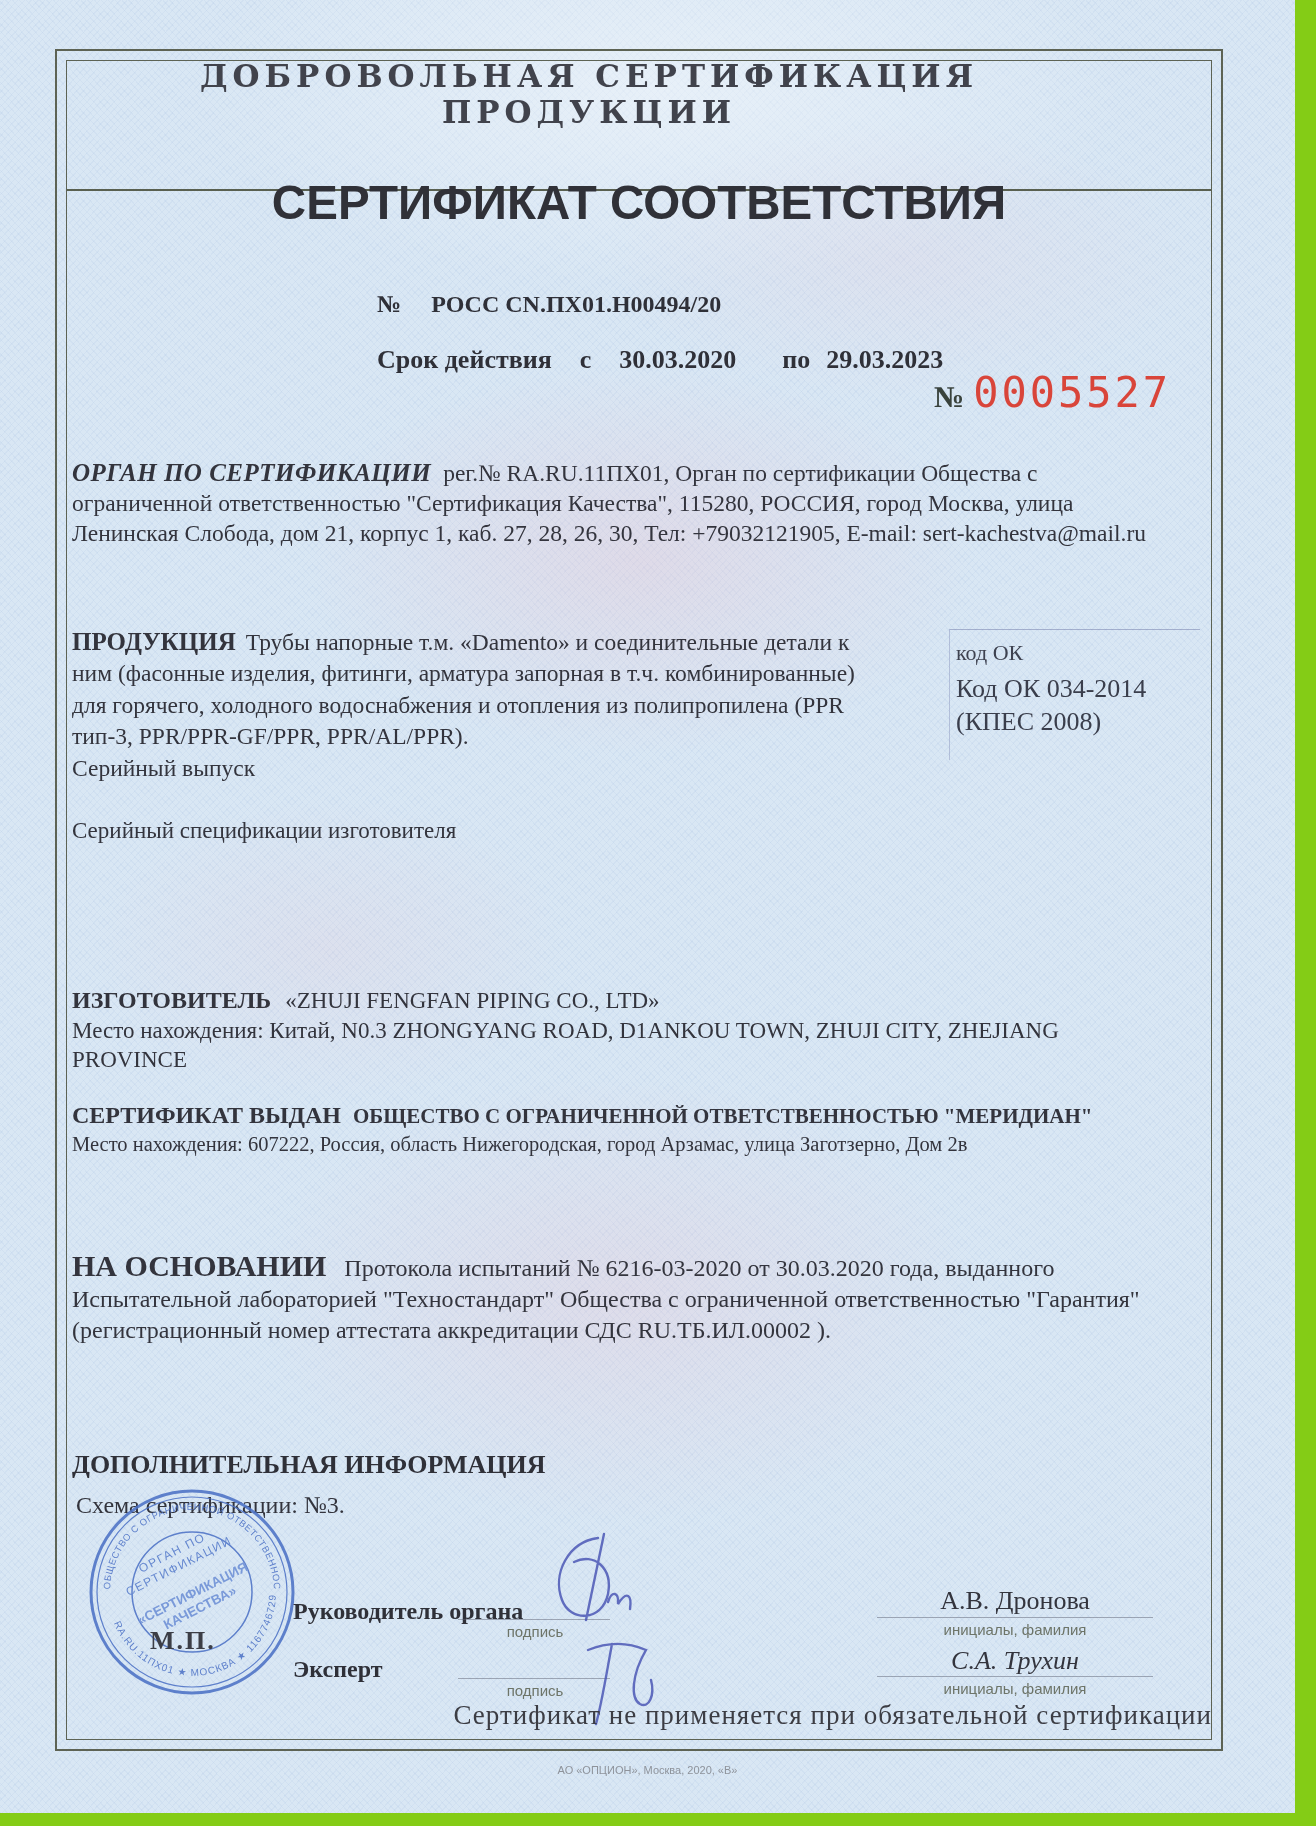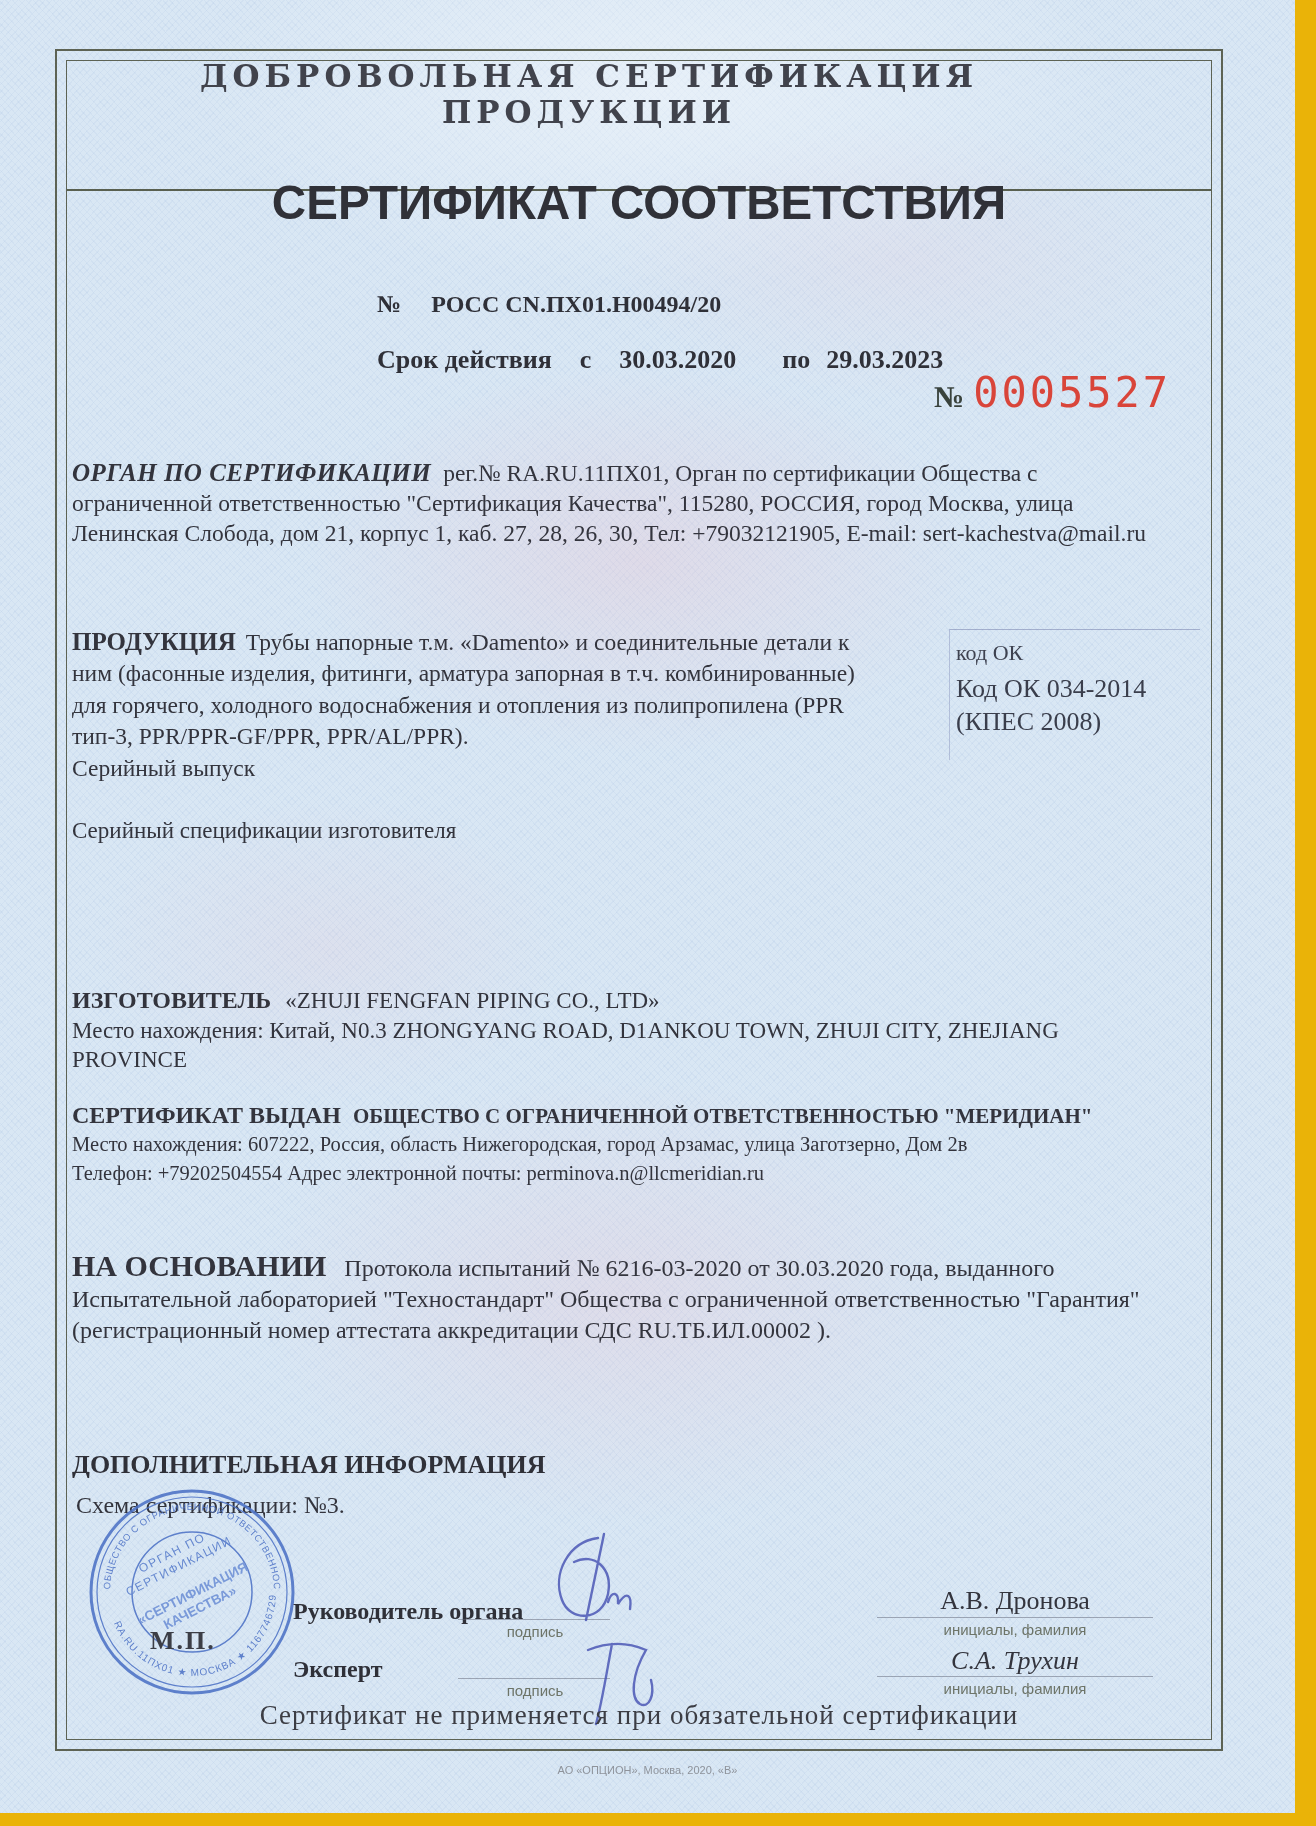--- a/index.html
+++ b/index.html
@@ -1,16 +1,16 @@
 <!DOCTYPE html>
 <html><head>
 <meta charset="utf-8">
 <style>
   html,body{margin:0;padding:0;}
-  .screen{position:relative;width:1316px;height:1826px;background:#eab308;overflow:hidden;
+  .screen{position:relative;width:1316px;height:1826px;background:#84cc16;overflow:hidden;
           font-family:"Liberation Serif",serif;}
   .page{position:absolute;left:0;top:0;width:1295px;height:1813px;
     background-color:#d9e7f4;
     background-image:
       radial-gradient(ellipse 480px 280px at 640px 560px, rgba(236,190,205,.30), transparent 70%),
       radial-gradient(ellipse 520px 320px at 620px 1300px, rgba(236,190,205,.26), transparent 70%),
       radial-gradient(ellipse 340px 220px at 330px 950px, rgba(236,190,205,.16), transparent 70%),
       radial-gradient(ellipse 420px 200px at 900px 260px, rgba(236,200,214,.18), transparent 70%),
       radial-gradient(ellipse 620px 260px at 660px 90px, rgba(244,248,252,.55), transparent 75%),
       repeating-linear-gradient(47deg, rgba(140,170,215,.10) 0 1px, transparent 1px 5px),
@@ -72,21 +72,21 @@
   .stamp{left:86px;top:1486px;opacity:.88;}
 
   .sig-role{font-weight:700;font-size:24px;color:#2f3038;}
   .sig-name{width:276px;text-align:center;font-size:26px;color:#33343d;}
   .sig-rule{border-top:1.5px solid rgba(95,100,115,.5);}
   .sig-cap{width:276px;text-align:center;font-family:"Liberation Sans",sans-serif;
     font-size:15px;color:#6d7468;}
   .sig-cap.small{width:160px;}
   .ink{stroke:#4b57b5;stroke-width:2.4;fill:none;stroke-linecap:round;opacity:.85;}
 
-  .footer-note{left:66px;top:1700px;width:1146px;text-align:center;
+  .footer-note{left:66px;top:1700px;width:1146px;text-align:right;
     font-size:27px;letter-spacing:1px;color:#3c3d44;}
   .fineprint{left:0;top:1764px;width:1295px;text-align:center;
     font-family:"Liberation Sans",sans-serif;font-size:11px;color:#8e939b;}
 </style>
 </head>
 <body>
 
 <div class="screen">
   <div class="page">
 
@@ -125,21 +125,20 @@
 
 
     <div class="abs para manufacturer">
       <span class="lbl">ИЗГОТОВИТЕЛЬ</span><span>«ZHUJI FENGFAN PIPING CO., LTD»</span>
       <div>Место нахождения: Китай, N0.3 ZHONGYANG ROAD, D1ANKOU TOWN, ZHUJI CITY, ZHEJIANG PROVINCE</div>
     </div>
 
     <div class="abs para issued">
       <div><span class="lbl">СЕРТИФИКАТ ВЫДАН</span><span class="i-name">ОБЩЕСТВО С ОГРАНИЧЕННОЙ ОТВЕТСТВЕННОСТЬЮ "МЕРИДИАН"</span></div>
       <div class="i-line">Место нахождения: 607222, Россия, область Нижегородская, город Арзамас, улица Заготзерно, Дом 2в</div>
-      <div class="i-line">Телефон: +79202504554 Адрес электронной почты: perminova.n@llcmeridian.ru</div>
     </div>
 
     <p class="abs para basis"><span class="lbl">НА ОСНОВАНИИ</span><span>Протокола испытаний № 6216-03-2020 от 30.03.2020 года, выданного Испытательной лабораторией "Техностандарт" Общества с ограниченной ответственностью "Гарантия" (регистрационный номер аттестата аккредитации СДС RU.ТБ.ИЛ.00002 ).</span></p>
 
     <div class="abs additional-h">ДОПОЛНИТЕЛЬНАЯ ИНФОРМАЦИЯ</div>
     <div class="abs additional-t">Схема сертификации: №3.</div>
 
     <svg class="abs stamp" width="212" height="212" viewBox="0 0 212 212">
       <g fill="none" stroke="#4d72c6">
         <circle cx="106" cy="106" r="101" stroke-width="3"></circle>

